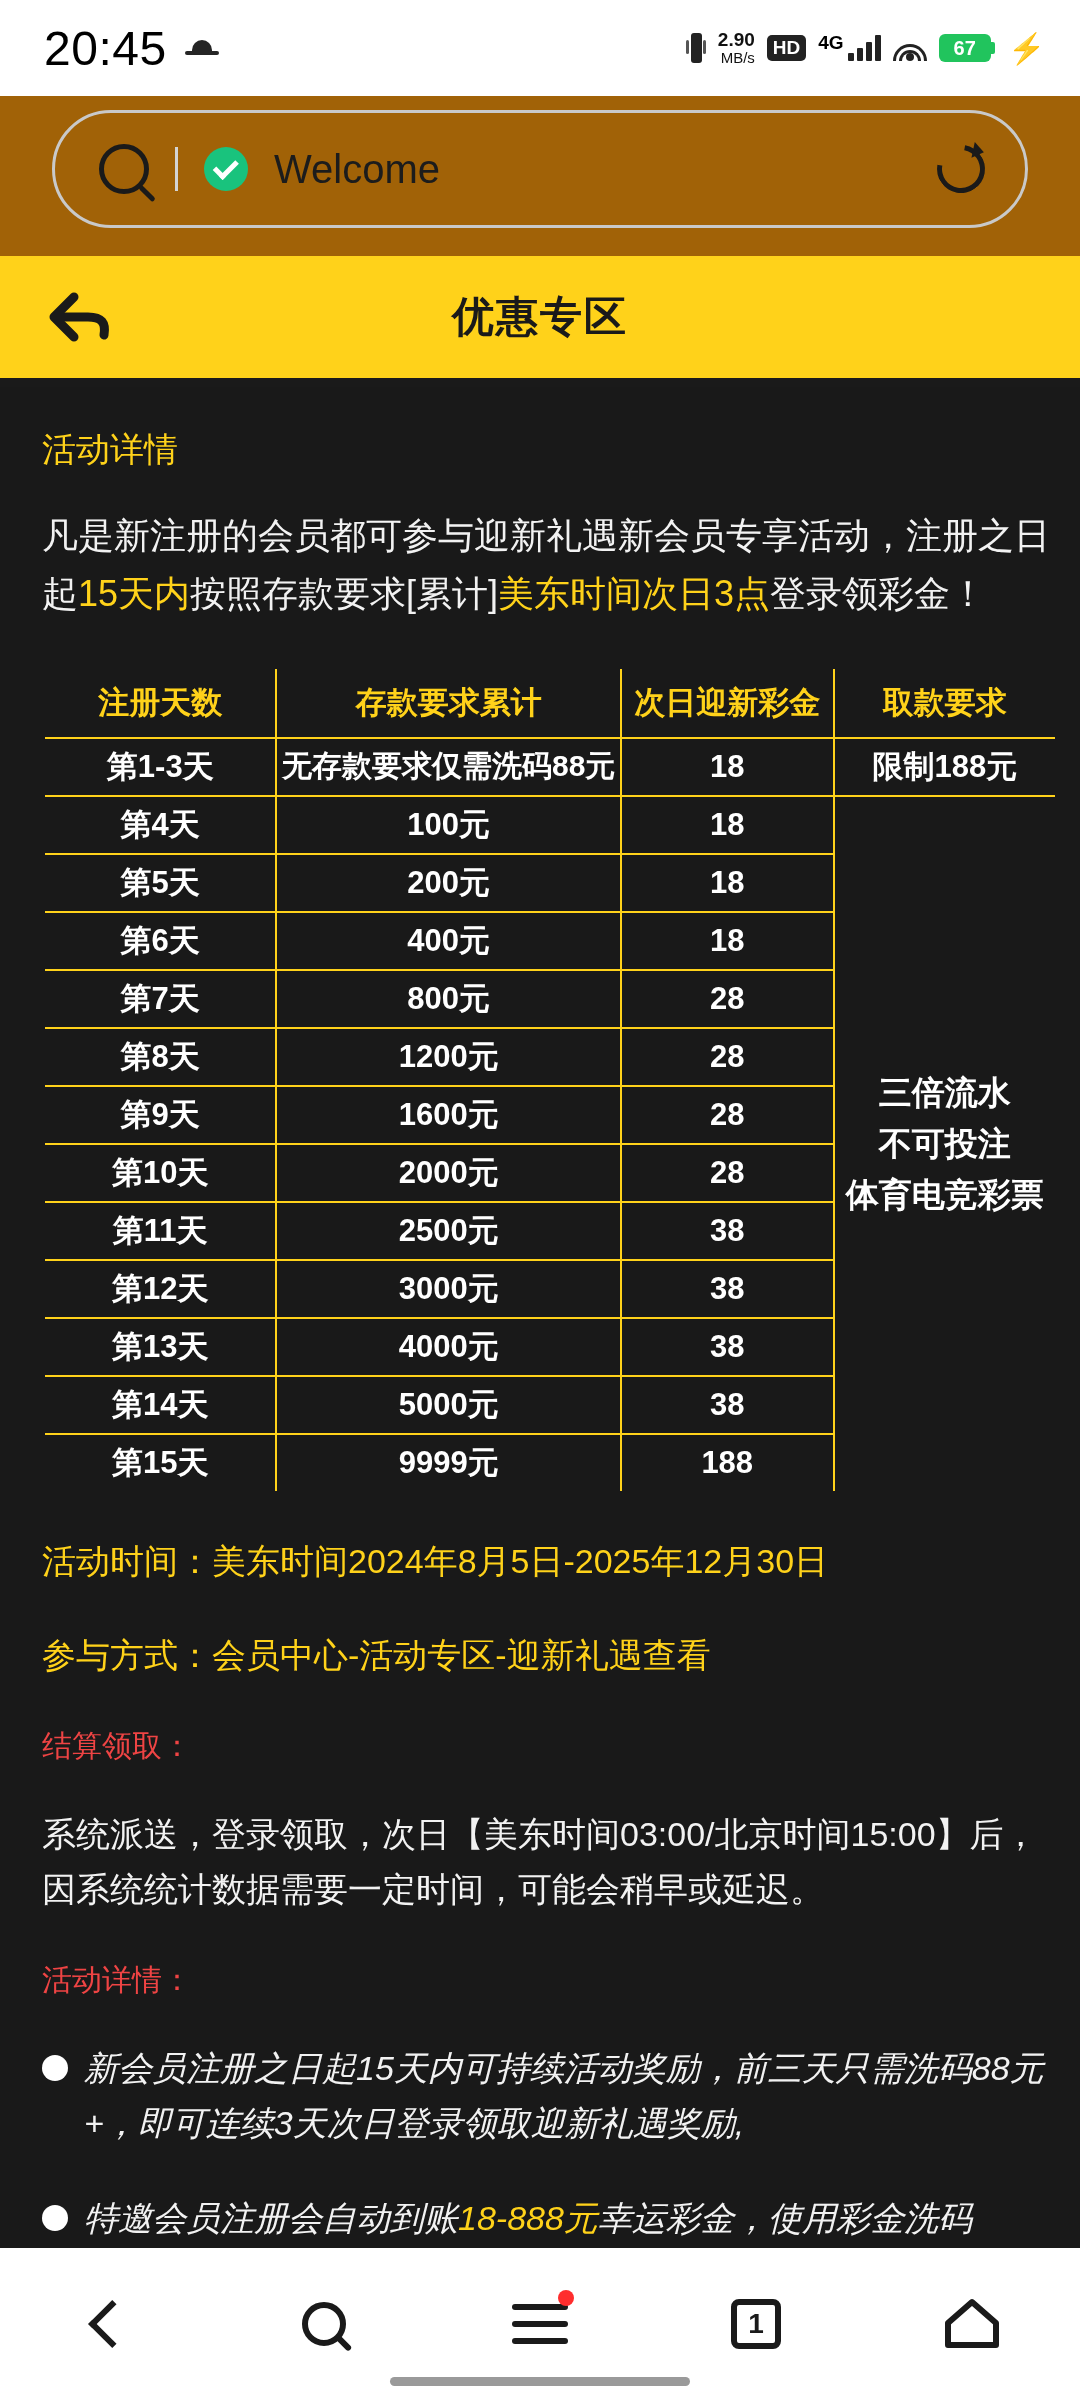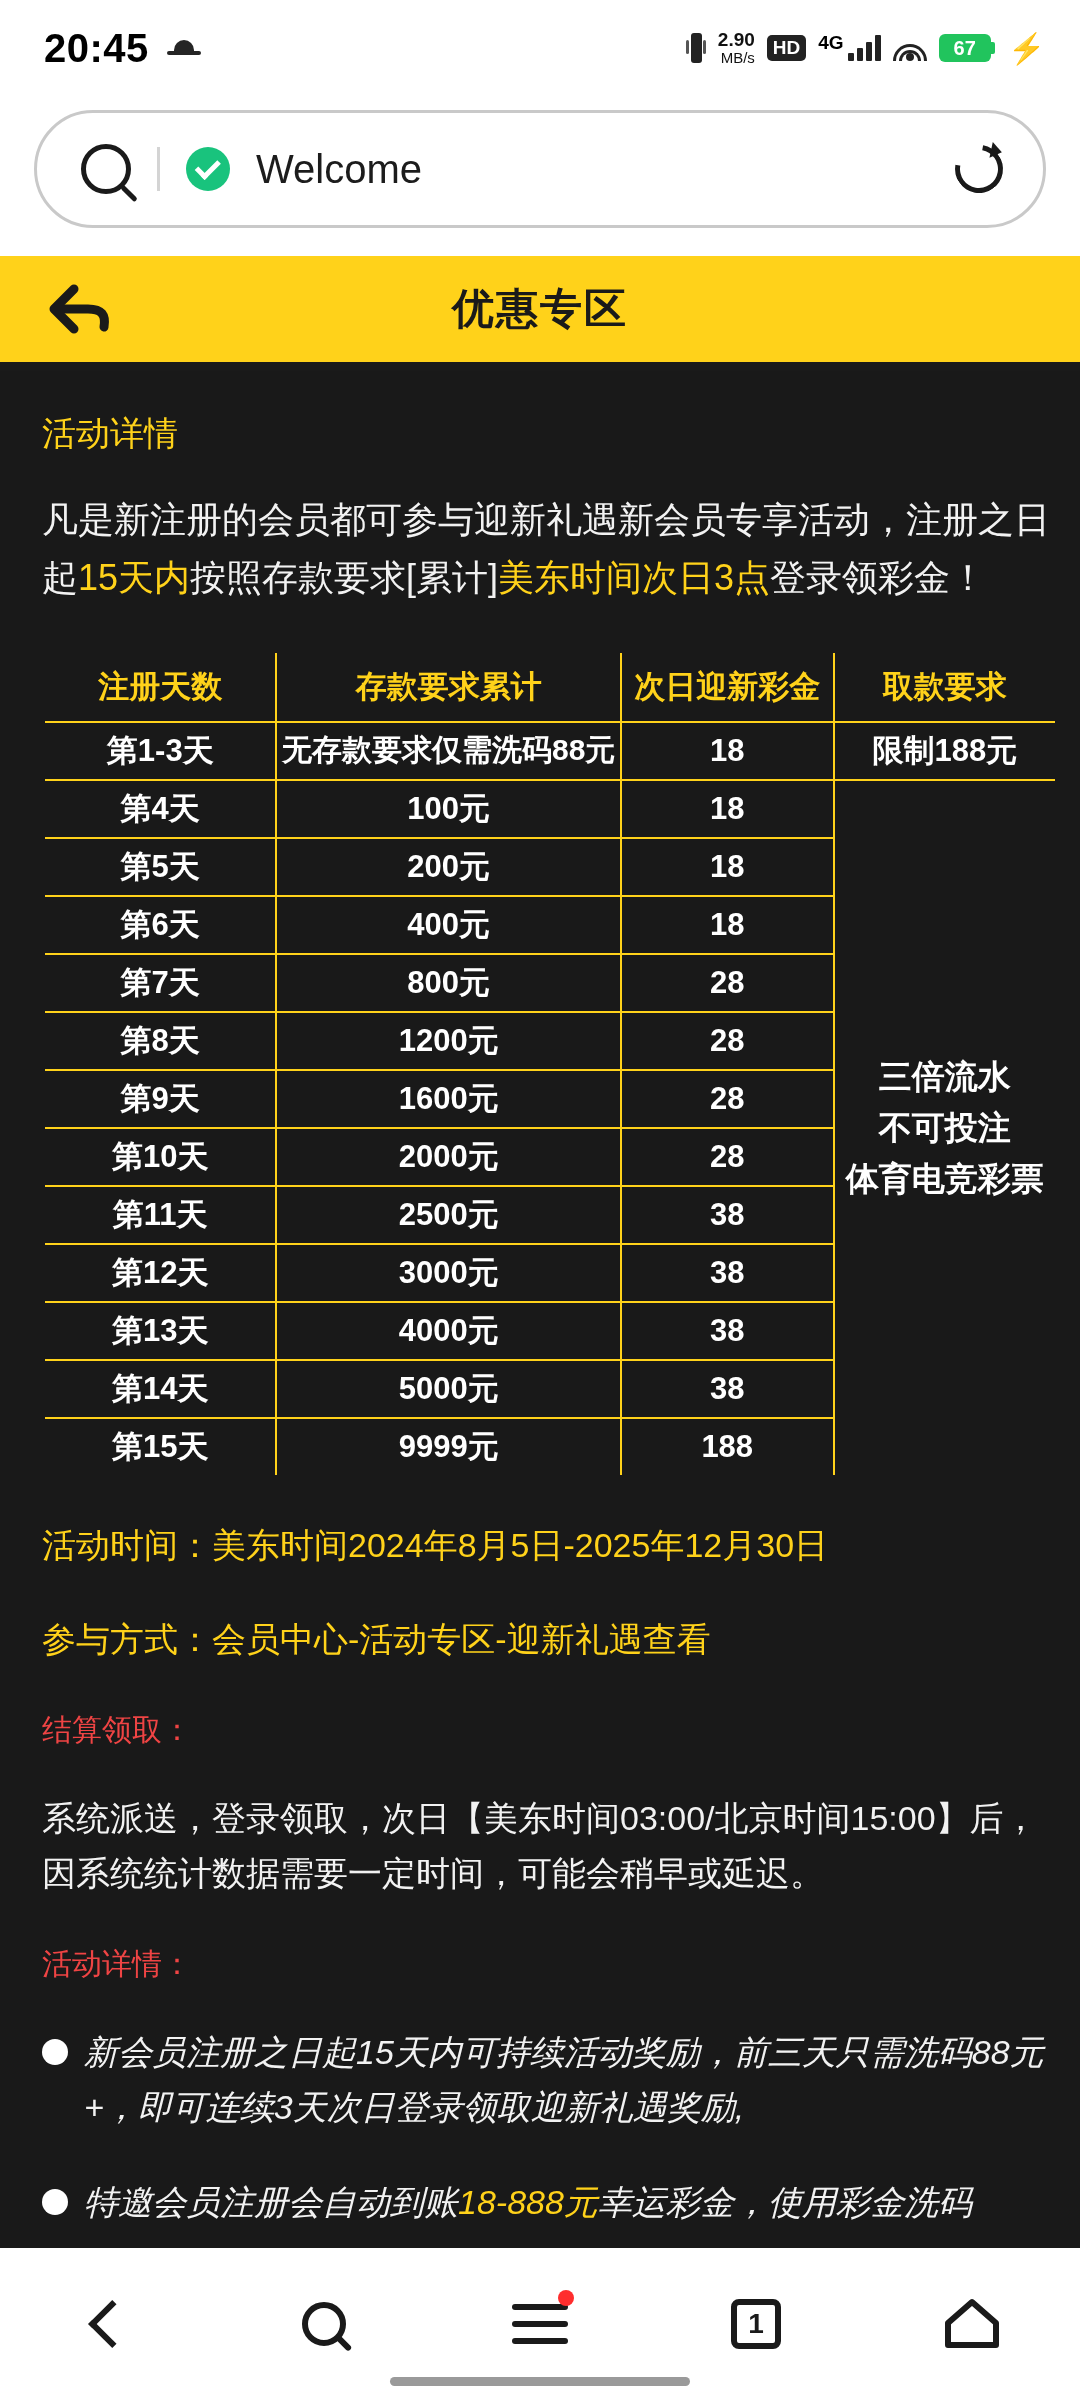--- a/index.html
+++ b/index.html
@@ -11,21 +11,21 @@
   }
   .phone { width: 1080px; height: 2400px; position: relative; background:#1a1a1a; display:flex; flex-direction:column; }
 
   
   .statusbar {
     height: 96px; background:#fff; color:#000;
     display:flex; align-items:center; justify-content:space-between;
     padding: 0 34px 0 44px; flex:0 0 auto;
   }
   .sb-left { display:flex; align-items:center; gap:18px; }
-  .sb-time { font-size:40px; font-weight:700; letter-spacing:0.5px; }
+  .sb-time { font-size:48px; font-weight:400; letter-spacing:0.5px; }
   .sb-mask { width:34px; height:24px; position:relative; opacity:.85; }
   .sb-mask .brim { position:absolute; left:0; top:15px; width:34px; height:4px; background:#000; border-radius:2px;}
   .sb-mask .dome { position:absolute; left:7px; top:4px; width:20px; height:12px; background:#000; border-radius:10px 10px 0 0;}
   .sb-right { display:flex; align-items:center; gap:12px; }
   .vibr { width:20px;height:30px; position:relative;}
   .vibr .bar{position:absolute;left:5px;top:0;width:11px;height:30px;background:#222;border-radius:3px;}
   .vibr:before,.vibr:after{content:"";position:absolute;top:7px;width:3px;height:14px;background:#555;border-radius:2px;}
   .vibr:before{left:0;} .vibr:after{right:0;}
   .net-speed { font-size:19px; line-height:1.05; text-align:right; color:#111; font-weight:600;}
   .net-speed small{font-size:15px; font-weight:400; display:block;}
@@ -40,38 +40,38 @@
   .wifi span{position:absolute;left:50%;bottom:0;transform:translateX(-50%);border:3px solid #222;border-bottom:none;border-radius:50% 50% 0 0 / 100% 100% 0 0;}
   .wifi span:nth-child(1){width:34px;height:17px;}
   .wifi span:nth-child(2){width:22px;height:11px;}
   .wifi span:nth-child(3){width:9px;height:5px;background:#222;border:none;border-radius:50%;height:8px;width:8px;bottom:0;}
   .batt { display:flex; align-items:center; }
   .batt .body { width:52px;height:28px;background:#21c45d;border-radius:6px;display:flex;align-items:center;justify-content:center;color:#fff;font-size:20px;font-weight:700;}
   .batt .tip { width:4px;height:12px;background:#21c45d;border-radius:0 2px 2px 0;}
   .bolt { color:#f5c518; font-size:30px; font-weight:700; margin-left:2px;}
 
   
-  .browserbar { background:#ffffff; padding: 14px 34px 28px; flex:0 0 auto;}
+  .browserbar { background:#a16207; padding: 14px 52px 28px; flex:0 0 auto;}
   .urlbox {
     height:118px; border:3px solid #c9c9c9; border-radius:60px;
     display:flex; align-items:center; padding: 0 40px 0 44px; gap:26px;
   }
   .mag { width:50px;height:50px;border:5px solid #1a1a1a;border-radius:50%;position:relative;flex:0 0 auto;}
   .mag:after{content:"";position:absolute;right:-13px;bottom:-7px;width:20px;height:5px;background:#1a1a1a;border-radius:3px;transform:rotate(45deg);}
   .divider-v { width:3px; height:44px; background:#d4d4d4; }
   .shield { width:44px;height:44px;background:#19c37d;border-radius:50%;display:flex;align-items:center;justify-content:center;flex:0 0 auto;}
   .shield:after{content:"";width:18px;height:9px;border-left:5px solid #fff;border-bottom:5px solid #fff;transform:rotate(-45deg) translate(1px,-2px);}
   .url-text { font-size:40px; color:#1c1c1c; flex:1; }
   .reload { width:48px;height:48px;flex:0 0 auto;position:relative;}
   .reload:before{content:"";position:absolute;inset:0;border:5px solid #1a1a1a;border-radius:50%;border-top-color:transparent;transform:rotate(-35deg);}
   .reload:after{content:"";position:absolute;right:1px;top:-2px;width:0;height:0;border-left:11px solid #1a1a1a;border-top:8px solid transparent;border-bottom:8px solid transparent;transform:rotate(12deg);}
 
   
   .pageheader {
-    background:#ffd21a; height:106px; display:flex; align-items:center;
+    background:#ffd21a; height:122px; display:flex; align-items:center;
     position:relative; flex:0 0 auto;
   }
   .back-arrow { position:absolute; left:48px; top:50%; transform:translateY(-50%); width:66px;height:56px;}
   .back-arrow svg{display:block;}
   .ph-title { width:100%; text-align:center; font-size:42px; color:#1a1a1a; font-weight:700; letter-spacing:2px;}
 
   
   .content { flex:1 1 auto; background:#191919; padding: 40px 22px 0 42px; overflow:hidden;margin-top:9px; }
   .sec-title { color:#ffd21a; font-size:34px; margin-bottom:34px; }
   .intro { color:#f2f2f2; font-size:36px; line-height:1.62; margin-bottom:42px; }

